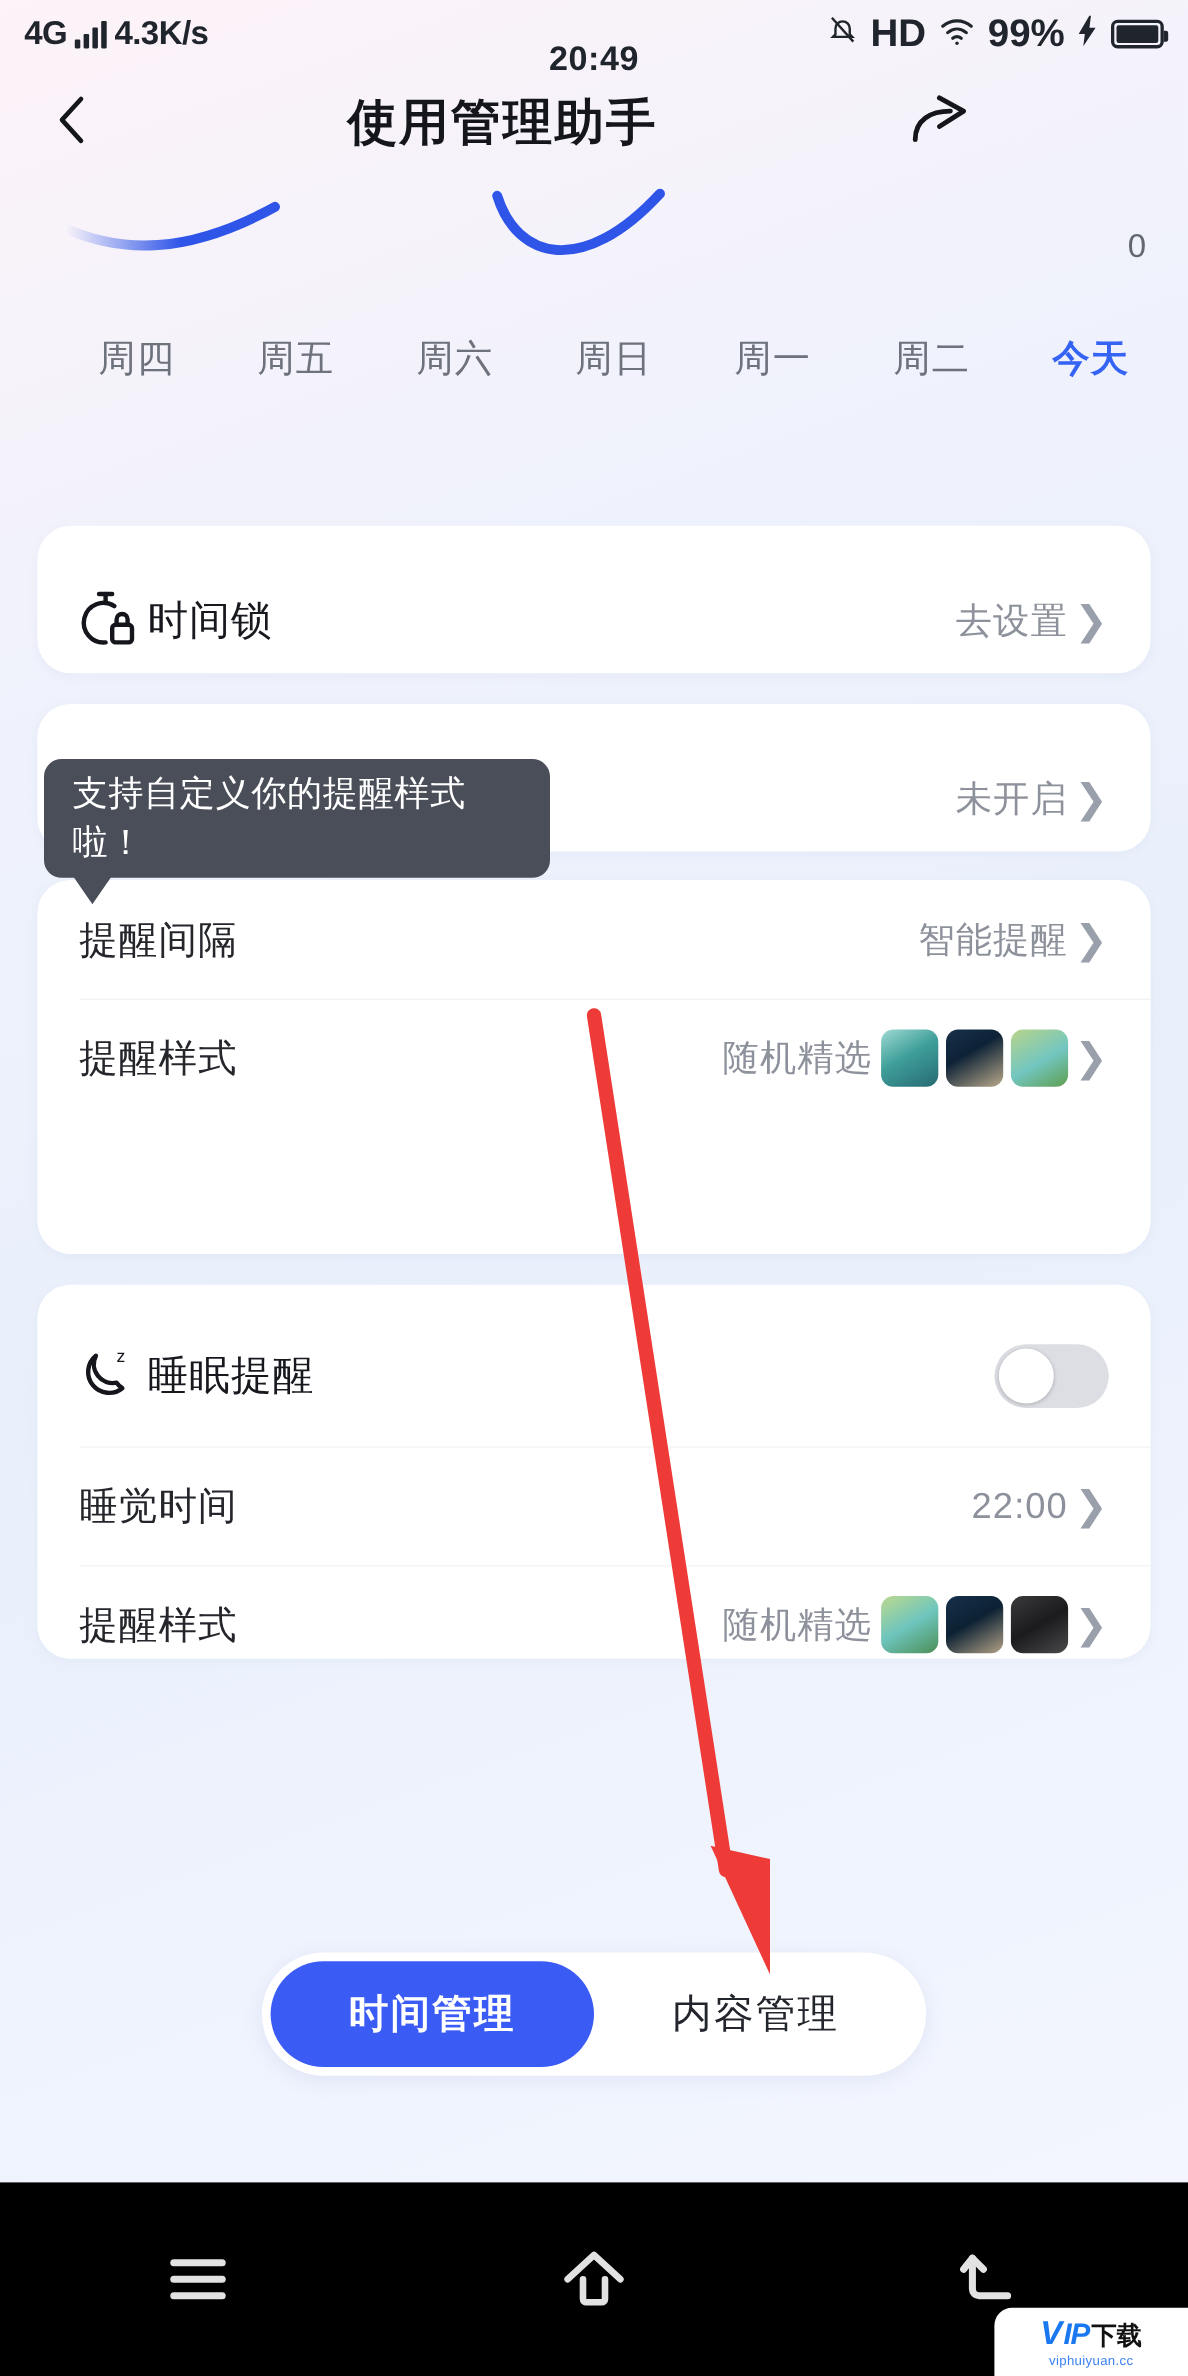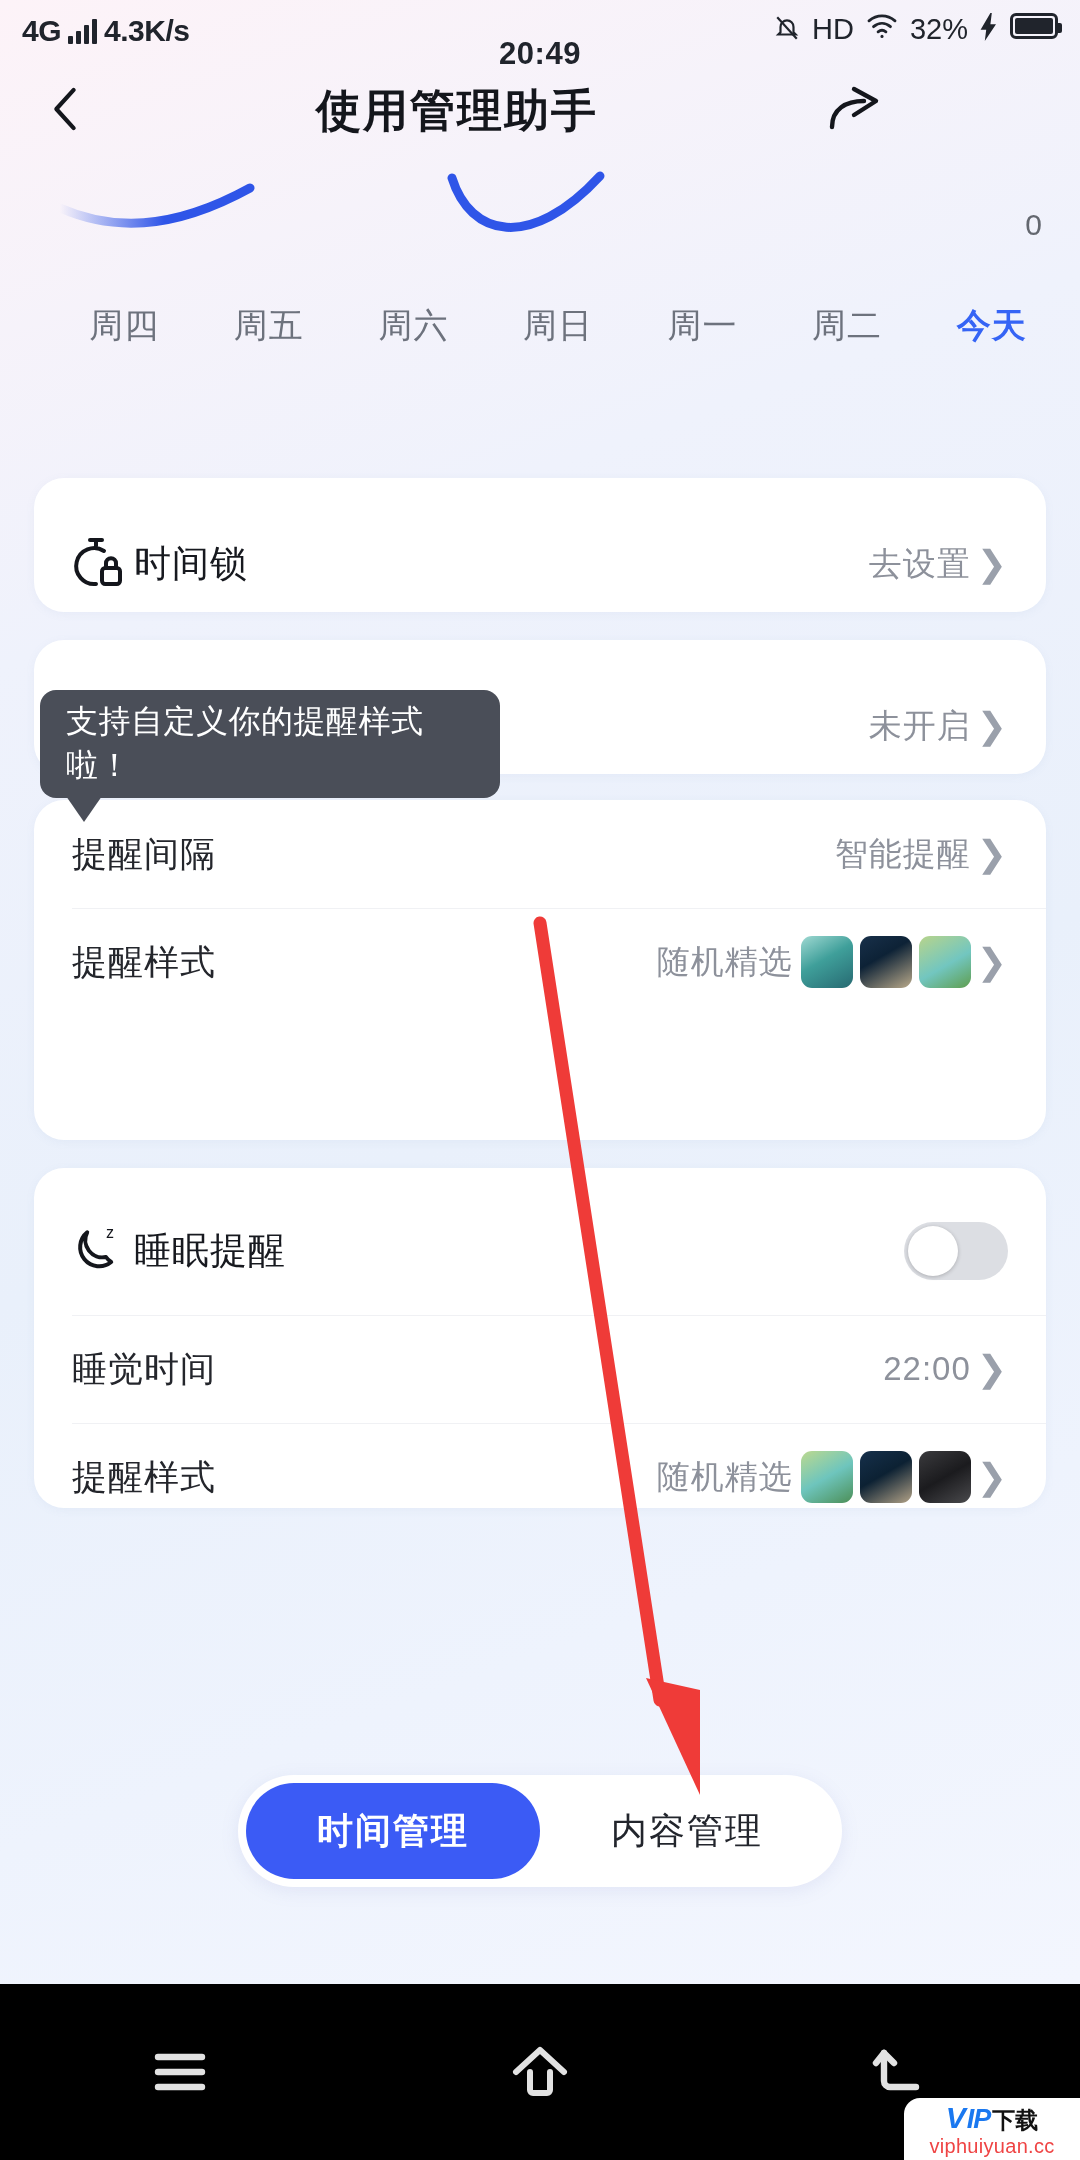--- a/index.html
+++ b/index.html
@@ -18,21 +18,21 @@
     overflow:hidden;
   }
 
   
   #statusbar {
     position:absolute; top:0; left:0; width:1080px; height:62px;
     display:flex; align-items:center; justify-content:space-between;
     padding:0 22px; color:#20242c;
   }
   .sb-left { display:flex; align-items:center; gap:7px; font-size:30px; font-weight:600; letter-spacing:-.5px;}
-  .sb-right{ display:flex; gap:12px; font-size:29px; font-weight:400;}
+  .sb-right{ display:flex; align-items:center; gap:12px; font-size:35px; font-weight:700;}
   .sb-center{ position:absolute; left:0; right:0; text-align:center; font-size:31px; font-weight:600; letter-spacing:.5px;margin-top:45px;}
   .bars { display:inline-flex; align-items:flex-end; gap:3px; height:26px;}
   .bars i { display:block; width:5px; background:#20242c; border-radius:1px;}
   .bars i:nth-child(1){height:8px}
   .bars i:nth-child(2){height:13px}
   .bars i:nth-child(3){height:19px}
   .bars i:nth-child(4){height:25px}
   .ico { display:inline-block; }
   .batt{
     width:48px;height:26px;border:3px solid #20242c;border-radius:6px;position:relative;
@@ -139,21 +139,21 @@
   
   #watermark{
     position:absolute; right:0px; bottom:0px; width:176px; height:62px;
     background:#fff; border-top-left-radius:16px;
     display:flex; flex-direction:column; align-items:center; justify-content:center; line-height:1;
   }
   .wm-top{ display:flex; align-items:baseline; gap:2px;}
   .wm-v{ font-size:30px; font-weight:800; color:#1a78f0; font-style:italic; letter-spacing:-1px;}
   .wm-ip{ font-size:27px; font-weight:800; color:#1a78f0; font-style:italic; letter-spacing:-1px;}
   .wm-cn{ font-size:23px; font-weight:800; color:#111; letter-spacing:0px;}
-  .wm-url{ font-size:20px; color:#ef4444; letter-spacing:.3px; margin-top:3px;}
+  .wm-url{ font-size:12px; color:#3b82f6; letter-spacing:.3px; margin-top:3px;}
 </style>
 </head>
 <body>
 
 <div id="screen">
 
   <div id="statusbar">
     <div class="sb-left">
       <span>4G</span>
       <span class="bars">
@@ -174,21 +174,21 @@
       </span>
       <span>HD</span>
       <span class="ico">
         <svg width="32" height="26" viewBox="0 0 24 20" fill="none" stroke="#20242c" stroke-width="2.2" stroke-linecap="round">
           <path d="M2 6c6-5 14-5 20 0"></path>
             <path d="M5.5 10.5c4-3.4 9-3.4 13 0"></path>
             <path d="M9 14.5c2-1.6 4-1.6 6 0"></path>
           <circle cx="12" cy="18" r="1.2" fill="#20242c" stroke="none"></circle>
         </svg>
       </span>
-      <span>32%</span>
+      <span>99%</span>
       <span class="ico">
         <svg width="18" height="28" viewBox="0 0 12 20">
             <path d="M7 0 0 12h4l-1 8 8-12H7l1-8z" fill="#20242c"></path>
           </svg>
       </span>
       <span class="batt">
           <i></i>
         </span>
     </div>
   </div>

